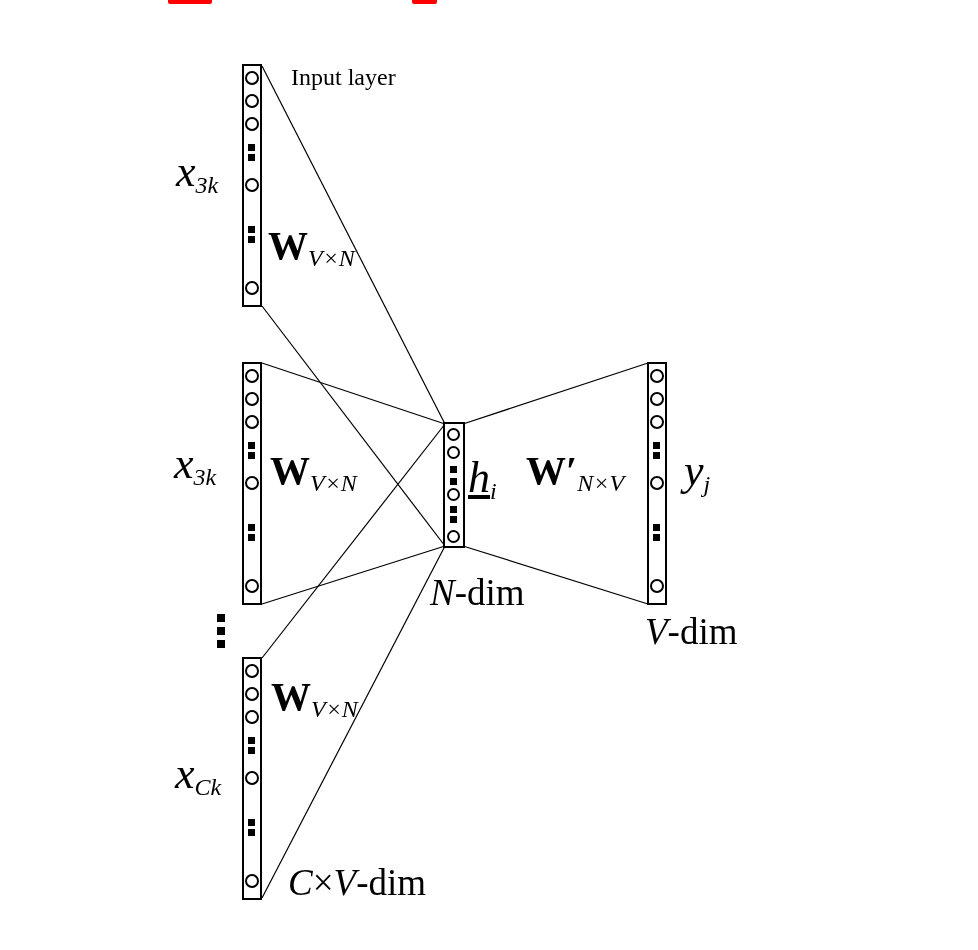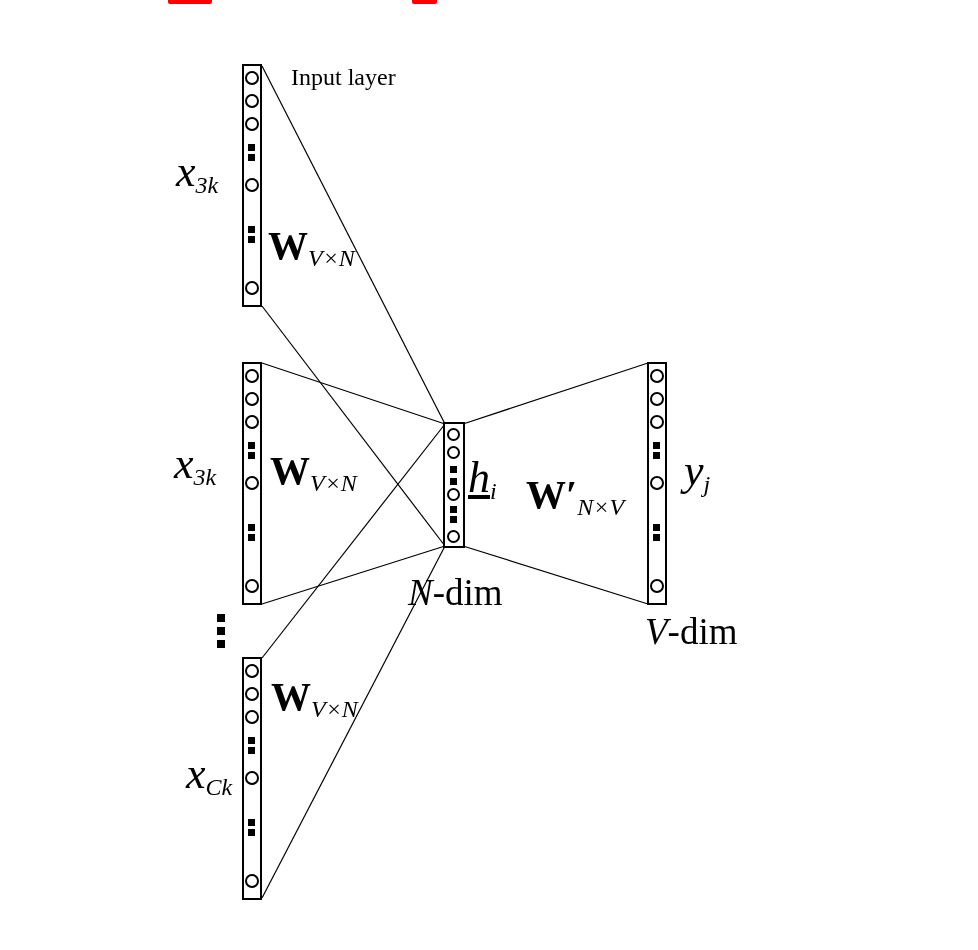--- a/index.html
+++ b/index.html
@@ -185,25 +185,26 @@
   </div>
 
   <span class="bigdot" style="left:217px; top:614px;"></span>
   <span class="bigdot" style="left:217px; top:627px;"></span>
   <span class="bigdot" style="left:217px; top:640px;"></span>
 
   <div class="title" style="left:291px; top:65px;">Input layer</div>
 
   <div class="math" style="left:176px; top:150px;"><span class="mi">x</span><span class="msub">3k</span></div>
   <div class="math" style="left:174px; top:442px;"><span class="mi">x</span><span class="msub">3k</span></div>
-  <div class="math" style="left:175px; top:752px;margin-left:11px;"><span class="mi">x</span><span class="msub">Ck</span></div>
+  <div class="math" style="left:175px; top:752px;"><span class="mi">x</span><span class="msub">Ck</span></div>
   <div class="math" style="left:468px; top:456px;text-decoration:underline;"><span class="mi">h</span><span class="msub">i</span></div>
   <div class="math" style="left:684px; top:449px;"><span class="mi">y</span><span class="msub">j</span></div>
 
   <div class="math" style="left:268px; top:223px;"><span class="mw">W</span><span class="msub">V×N</span></div>
   <div class="math" style="left:270px; top:448px;"><span class="mw">W</span><span class="msub">V×N</span></div>
   <div class="math" style="left:271px; top:674px;"><span class="mw">W</span><span class="msub">V×N</span></div>
-  <div class="math" style="left:526px; top:448px;margin-top:24px;"><span class="mw">W′</span><span class="msub">N×V</span></div>
-
-  <div class="dim" style="left:408px; top:574px;"><span class="mi">N</span><span>-dim</span></div>
+  <div class="math" style="left:526px; top:448px;"><span class="mw">W′</span><span class="msub">N×V</span></div>
+
+  <div class="dim" style="left:430px; top:574px;"><span class="mi">N</span><span>-dim</span></div>
   <div class="dim" style="left:645px; top:613px;"><span class="mi">V</span><span>-dim</span></div>
+  <div class="dim" style="left:288px; top:864px;"><span class="mi">C</span><span>×</span><span class="mi">V</span><span>-dim</span></div>
 
 </div>
 
 </body></html>

